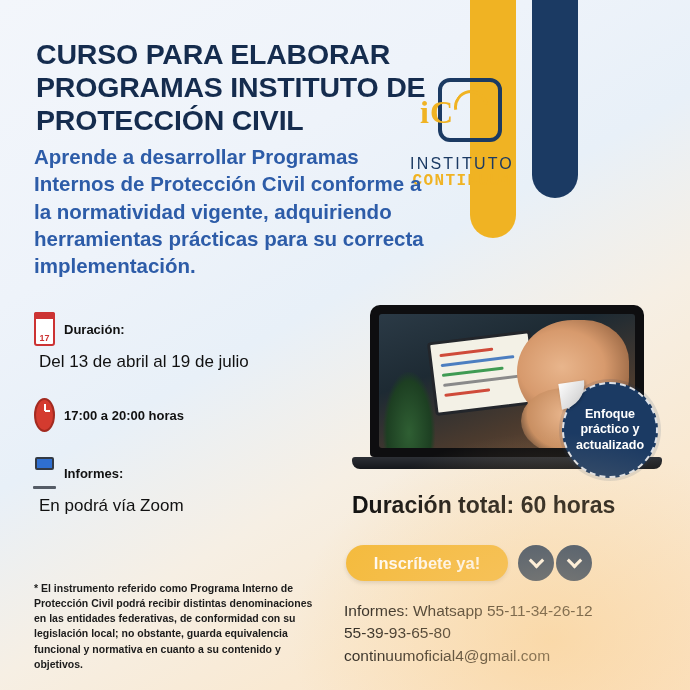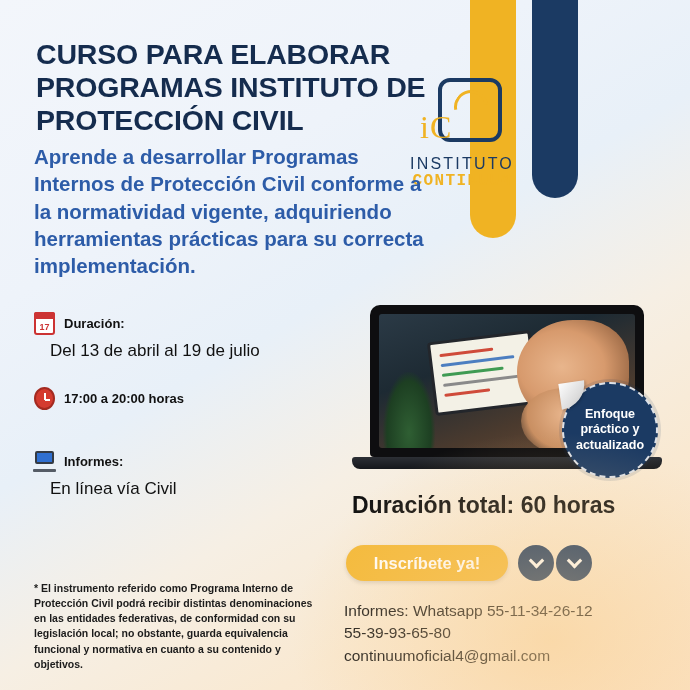--- a/index.html
+++ b/index.html
@@ -34,22 +34,22 @@
 
   
   .logo { position: absolute; top: 78px; right: 168px; width: 120px; text-align: center; }
   .logo-mark { position: relative; width: 84px; height: 72px; margin: 0 auto 6px; }
   .logo-mark .sq {
     position: absolute; left: 18px; top: 0; width: 64px; height: 64px;
     border: 4px solid #1b3a63; border-radius: 12px;
   }
   .logo-mark .ic {
     position: absolute; left: 0; top: 16px;
-    font-size: 32px; font-weight: normal; color: #f0b323;
-    font-family: "Liberation Serif", serif; letter-spacing: 1px; margin-top: 15px;
+    font-size: 32px; font-weight: bold; color: #f0b323;
+    font-family: "Liberation Serif", serif; letter-spacing: 1px;
   }
   .logo-mark .swoosh {
     position: absolute; left: 34px; top: 12px; width: 34px; height: 34px;
     border: 3px solid #f0b323; border-radius: 50%;
     border-right-color: transparent; border-bottom-color: transparent;
     transform: rotate(35deg);
   }
   .logo-inst {
     font-size: 16px; font-weight: normal; color: #1b3a63;
     letter-spacing: 2.2px; line-height: 1.05;
@@ -68,24 +68,24 @@
   .subhead {
     position: absolute; left: 34px; top: 143px; width: 390px;
     font-size: 20.5px; font-weight: bold; line-height: 1.33;
     color: #2d5ca8;
   }
 
   
   .details { position: absolute; left: 34px; top: 312px; width: 330px; color: #1a1a1a; }
   .det-row { display: flex; align-items: center; gap: 9px; margin-bottom: 2px; }
   .det-label { font-size: 13px; font-weight: bold; color: #111; }
-  .det-value { font-size: 17px; color: #111; margin: 6px 0 26px 16px; }
-
-  
-  .ico { width: 21px; height: 23px; position: relative; flex: 0 0 21px; }
+  .det-value { font-size: 17px; color: #111; margin: 6px 0 26px 5px; }
+
+  
+  .ico { width: 21px; height: 34px; position: relative; flex: 0 0 21px; }
   .ico-cal { background: #fff; border: 2px solid #c33; border-radius: 3px; }
   .ico-cal::before {
     content: ""; position: absolute; left: -2px; top: -2px; right: -2px; height: 7px;
     background: #c33; border-radius: 2px 2px 0 0;
   }
   .ico-cal .d { position: absolute; left: 0; right: 0; bottom: 1px; text-align: center;
     font-size: 9px; font-weight: bold; color: #c33; line-height: 1; }
   .ico-cal2 { background: #fff; border: 2px solid #2d5ca8; border-radius: 3px; }
   .ico-cal2::before {
     content: ""; position: absolute; left: -2px; top: -2px; right: -2px; height: 6px;
@@ -241,33 +241,33 @@
 
     <div class="det-row">
       <span class="ico ico-cal">
         <span class="d">17</span>
       </span>
       <span class="det-label">Duración:</span>
     </div>
     <div class="det-value">Del 13 de abril al 19 de julio</div>
 
 
-    <div class="det-row" style="margin-bottom:40px">
+    <div class="det-row" style="margin-bottom:24px">
       <span class="ico ico-clock"></span>
       <span class="det-label">17:00 a 20:00 horas</span>
     </div>
 
     <div class="det-row">
       <span class="ico ico-laptop">
         <span class="scr"></span>
         <span class="base"></span>
       </span>
       <span class="det-label">Informes:</span>
     </div>
-    <div class="det-value">En línea vía Civil</div>
+    <div class="det-value">En podrá vía Zoom</div>
   </div>
 
   <div class="footnote">* El instrumento referido como Programa Interno de Protección Civil podrá recibir distintas denominaciones en las entidades federativas, de conformidad con su legislación local; no obstante, guarda equivalencia funcional y normativa en cuanto a su contenido y objetivos.</div>
 
   <div class="laptop">
     <div class="screen">
       <div class="photo">
         <div class="plant"></div>
         <div class="tablet">
           <span class="line l1"></span>

